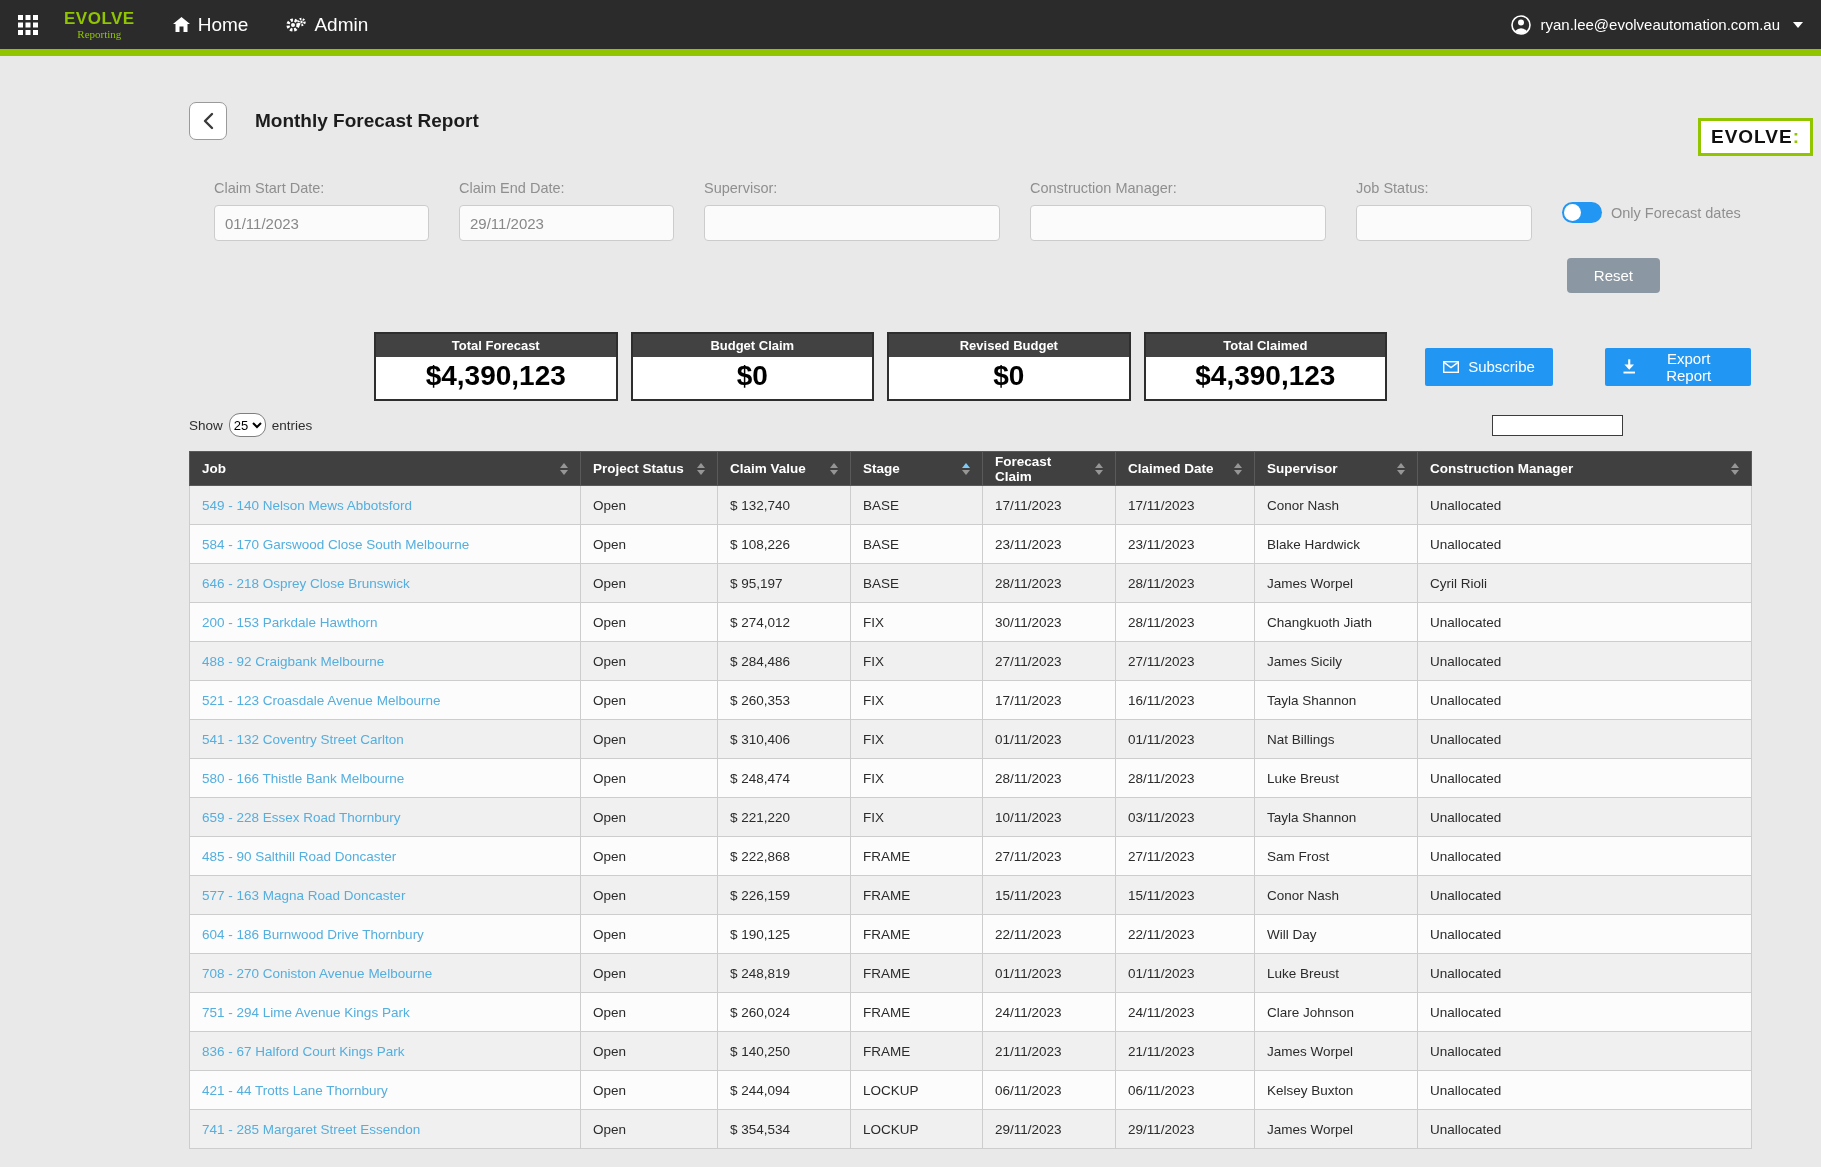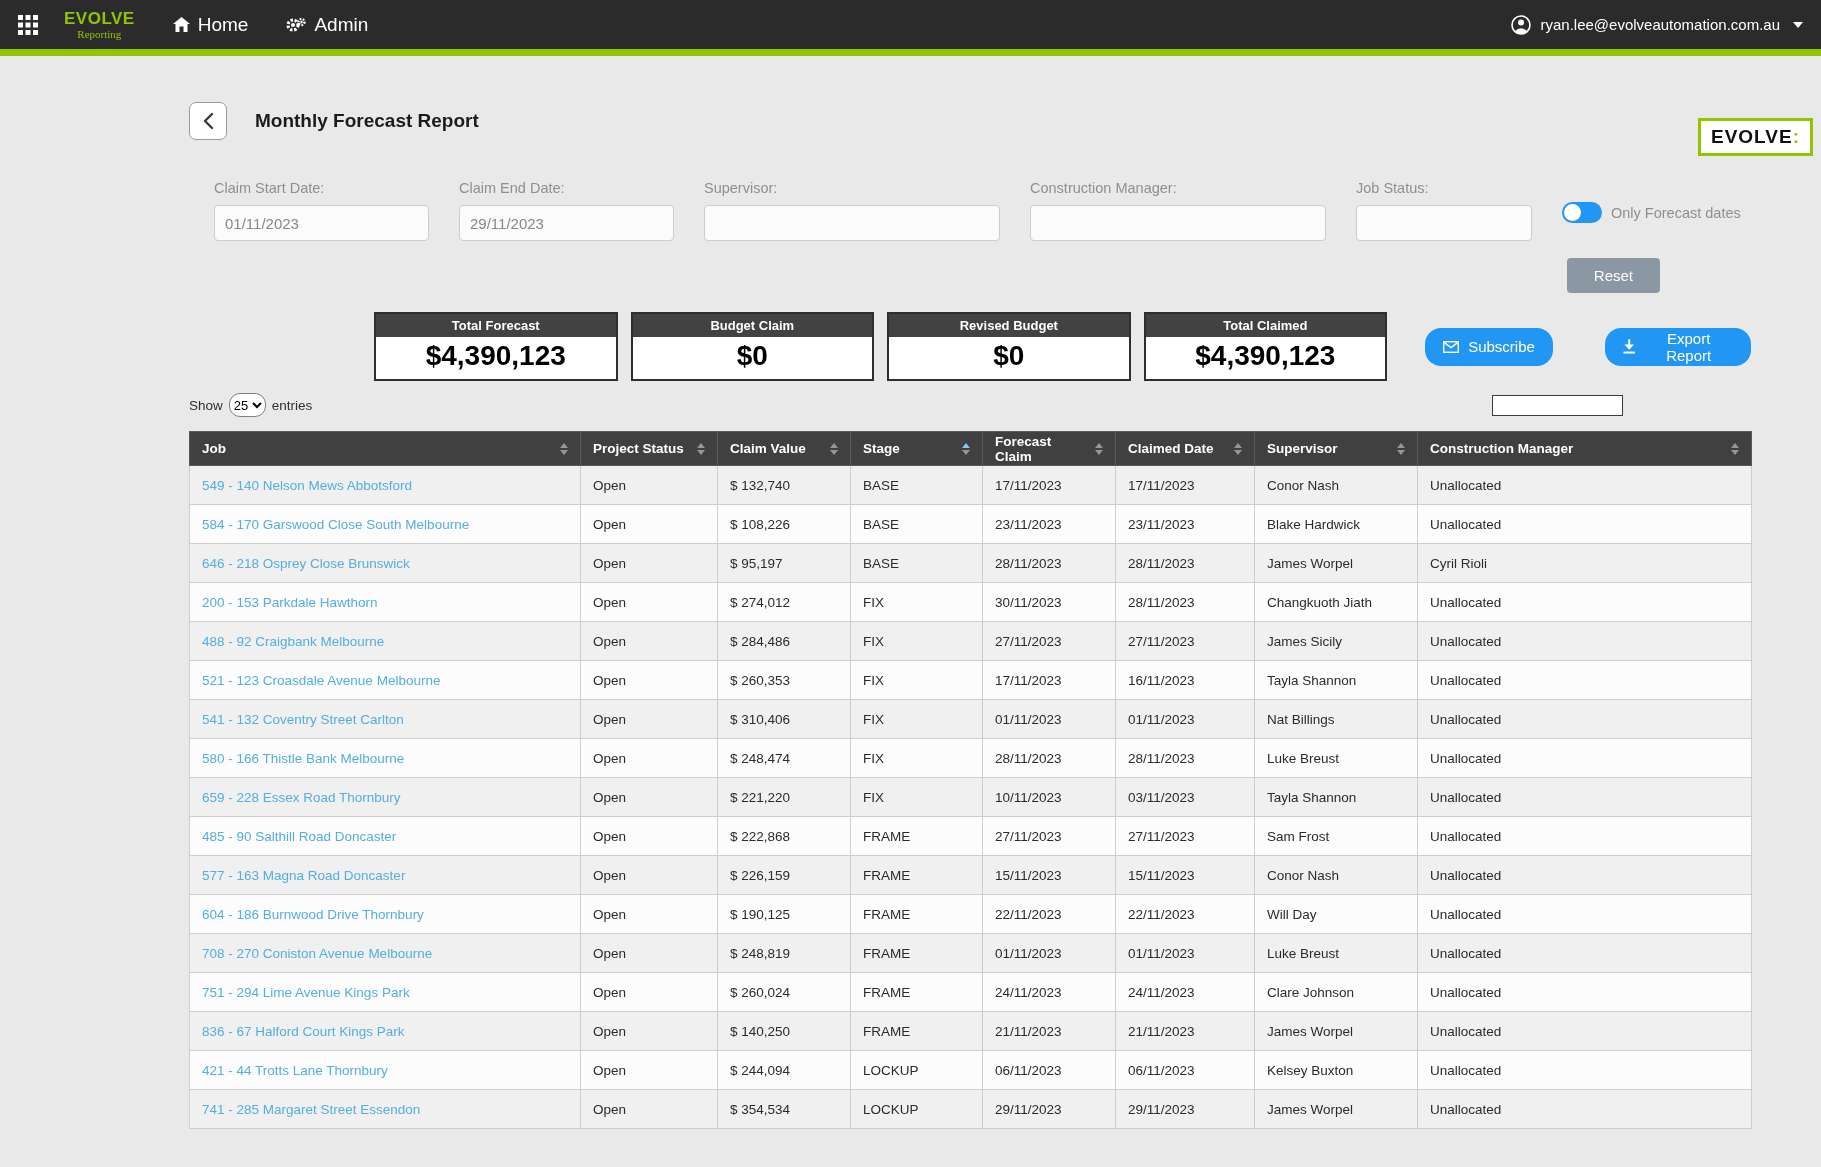--- a/index.html
+++ b/index.html
@@ -48,27 +48,27 @@
   .toggle { width:40px; height:21px; background:#2196f3; border-radius:11px; position:relative;
     display:inline-block; cursor:pointer; flex:none; }
   .toggle .knob { position:absolute; left:2px; top:2px; width:17px; height:17px; border-radius:50%; background:#fff; }
   .toggle-label { color:#8f8f8f; font-size:14.5px; white-space:nowrap; }
 
   .reset-row { display:flex; justify-content:flex-end; margin-top:17px; padding-right:91px; }
   .reset-btn { background:#8b98a3; color:#fff; border:none; border-radius:4px; font-size:15px;
     padding:9px 27px; cursor:pointer; font-family:inherit; }
 
   
-  .cards-row { display:flex; align-items:center; margin-top:19px; padding-left:185px; }
+  .cards-row { display:flex; align-items:center; margin-top:39px; padding-left:185px; }
   .card { width:253px; border:2px solid #2e2e2e; background:#fff; margin-right:13px; }
   .card-title { background:#424242; color:#fff; font-size:13px; font-weight:bold; text-align:center;
     padding:4px 0; }
   .card-value { text-align:center; font-size:28px; font-weight:bold; color:#000000; padding:3px 0 7px; }
   .btn-blue { display:flex; align-items:center; gap:9px; background:#2196f3; color:#fff; border:none;
-    border-radius:16px; font-size:15px; height:38px; padding:0 18px; cursor:pointer; font-family:inherit; }
+    border-radius:2px; font-size:15px; height:38px; padding:0 18px; cursor:pointer; font-family:inherit; }
   .subscribe { margin-left:25px; } .export { margin-left:52px; }
 
   
   .table-controls { display:flex; justify-content:space-between; align-items:center; margin-top:12px; }
   .show-entries { font-size:13.5px; color:#2e2e2e; display:flex; align-items:center; gap:6px; }
   .page-size { height:24px; border:1px solid #7f7f7f; border-radius:11px; font-size:13px;
     font-family:inherit; background:#fff; }
   .search-input { width:131px; height:21px; border:1px solid #3c3c3c; background:#fff;
     margin-right:128px; padding:0 5px; font-size:13px; font-family:inherit; }
 

